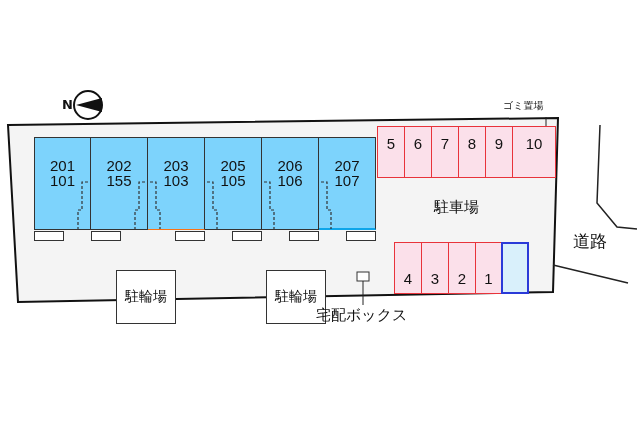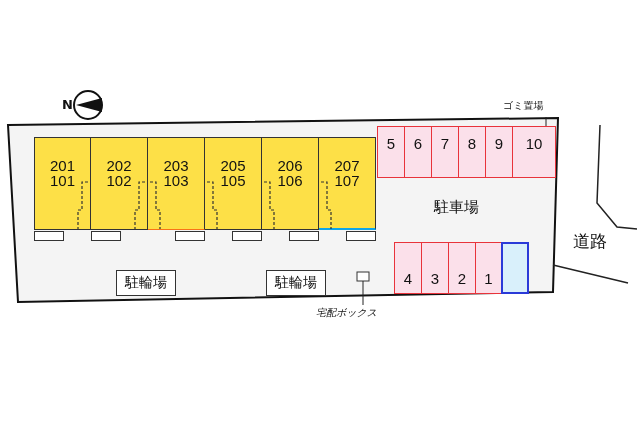--- a/index.html
+++ b/index.html
@@ -1,27 +1,27 @@
 <!DOCTYPE html>
 <html><head>
 <meta charset="utf-8">
 <style>
   html, body { margin:0; padding:0; background:#ffffff; }
   body { width:640px; height:426px; position:relative; overflow:hidden;
          font-family:"DejaVu Sans", "Liberation Sans", sans-serif; color:#111; }
   svg.site { position:absolute; left:0; top:0; }
   .lbl { position:absolute; white-space:nowrap; line-height:1; }
-  .unit { position:absolute; background:#fde047; border-right:1px solid #333; box-sizing:border-box; }
+  .unit { position:absolute; background:#7dd3fc; border-right:1px solid #333; box-sizing:border-box; }
   .unit .num { position:absolute; left:0; right:0; top:20px; text-align:center; font-size:15px; line-height:15px; font-family:"Liberation Sans", sans-serif; }
   .balcony { position:absolute; width:30px; height:10px; background:#fff; border:1px solid #333; box-sizing:border-box; }
   .pk { position:absolute; background:#fbe0ea; border:1px solid #e8333b; box-sizing:border-box; font-family:"Liberation Sans", sans-serif; font-size:15px; text-align:center; }
   .pk-top span { position:absolute; left:0; right:0; top:8px; }
   .pk-bot span { position:absolute; left:0; right:0; bottom:6px; }
   .pk-blue { background:#d9f0fb; border-color:#2a3ad8; }
-  .boxlbl { position:absolute; background:#fff; border:1px solid #333; font-size:14px; padding:3px 8px; box-sizing:border-box; }
+  .boxlbl { position:absolute; background:#fff; border:1px solid #333; font-size:14px; padding:17px 8px; box-sizing:border-box; }
 </style>
 </head>
 <body>
 
 <svg class="site" width="640" height="426">
 
   <polygon points="8,125 558,118 553,292 18,302" fill="#f4f4f4" stroke="#111" stroke-width="2"></polygon>
 
   <polyline points="600,125 597,203 617,227 637,229" fill="none" stroke="#222" stroke-width="1.5"></polyline>
   <line x1="553" y1="265" x2="628" y2="283" stroke="#222" stroke-width="1.5"></line>
@@ -38,21 +38,21 @@
   </g>
 </svg>
 
 <div class="lbl" style="left:62px;top:98px;font-size:13px;font-weight:bold;">N</div>
 
 <div>
   <div class="unit" style="left:34px;top:137px;width:57px;height:93px;border-left:1px solid #333;border-top:1px solid #333;border-bottom:1px solid #333;">
     <div class="num"><span>201</span><br><span>101</span></div>
   </div>
   <div class="unit" style="left:91px;top:137px;width:57px;height:93px;border-top:1px solid #333;border-bottom:1px solid #333;">
-    <div class="num"><span>202</span><br><span>102</span></div>
+    <div class="num"><span>202</span><br><span>155</span></div>
   </div>
   <div class="unit" style="left:148px;top:137px;width:57px;height:93px;border-top:1px solid #333;border-bottom:1px solid #f97316;">
     <div class="num"><span>203</span><br><span>103</span></div>
   </div>
   <div class="unit" style="left:205px;top:137px;width:57px;height:93px;border-top:1px solid #333;border-bottom:1px solid #333;">
     <div class="num"><span>205</span><br><span>105</span></div>
   </div>
   <div class="unit" style="left:262px;top:137px;width:57px;height:93px;border-top:1px solid #333;border-bottom:1px solid #333;">
     <div class="num"><span>206</span><br><span>106</span></div>
   </div>
@@ -113,13 +113,13 @@
       <span>1</span>
     </div>
   <div class="pk pk-blue" style="left:501px;top:242px;width:28px;height:52px;border-width:2px;"></div>
 </div>
 
 <div class="lbl" style="left:434px;top:200px;font-size:15px;">駐車場</div>
 <div class="lbl" style="left:503px;top:101px;font-size:10px;">ゴミ置場</div>
 <div class="lbl" style="left:573px;top:233px;font-size:17px;">道路</div>
 <div class="boxlbl" style="left:116px;top:270px;">駐輪場</div>
 <div class="boxlbl" style="left:266px;top:270px;">駐輪場</div>
-<div class="lbl" style="left:316px;top:308px;font-size:10px;font-style:italic;">宅配ボックス</div>
+<div class="lbl" style="left:316px;top:308px;font-size:15px;">宅配ボックス</div>
 
 </body></html>

